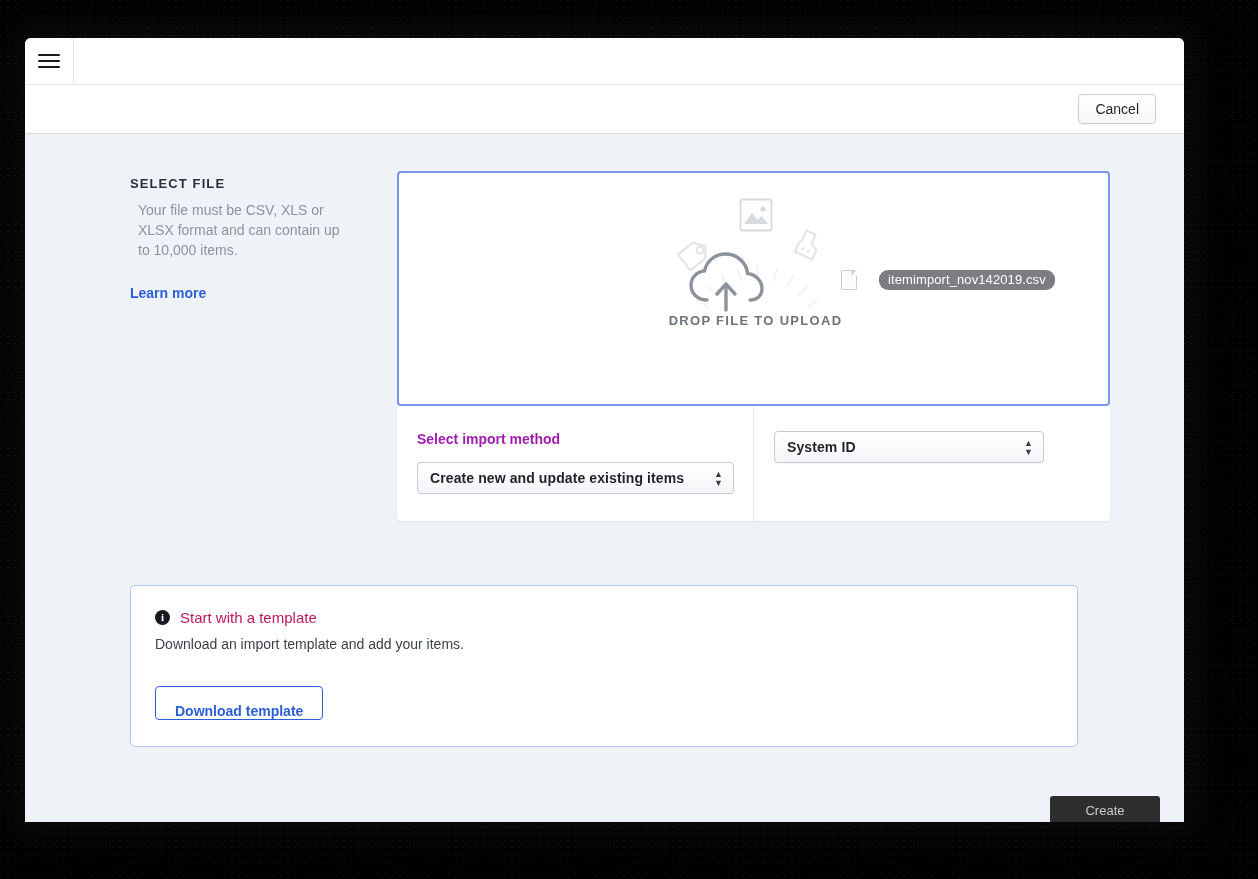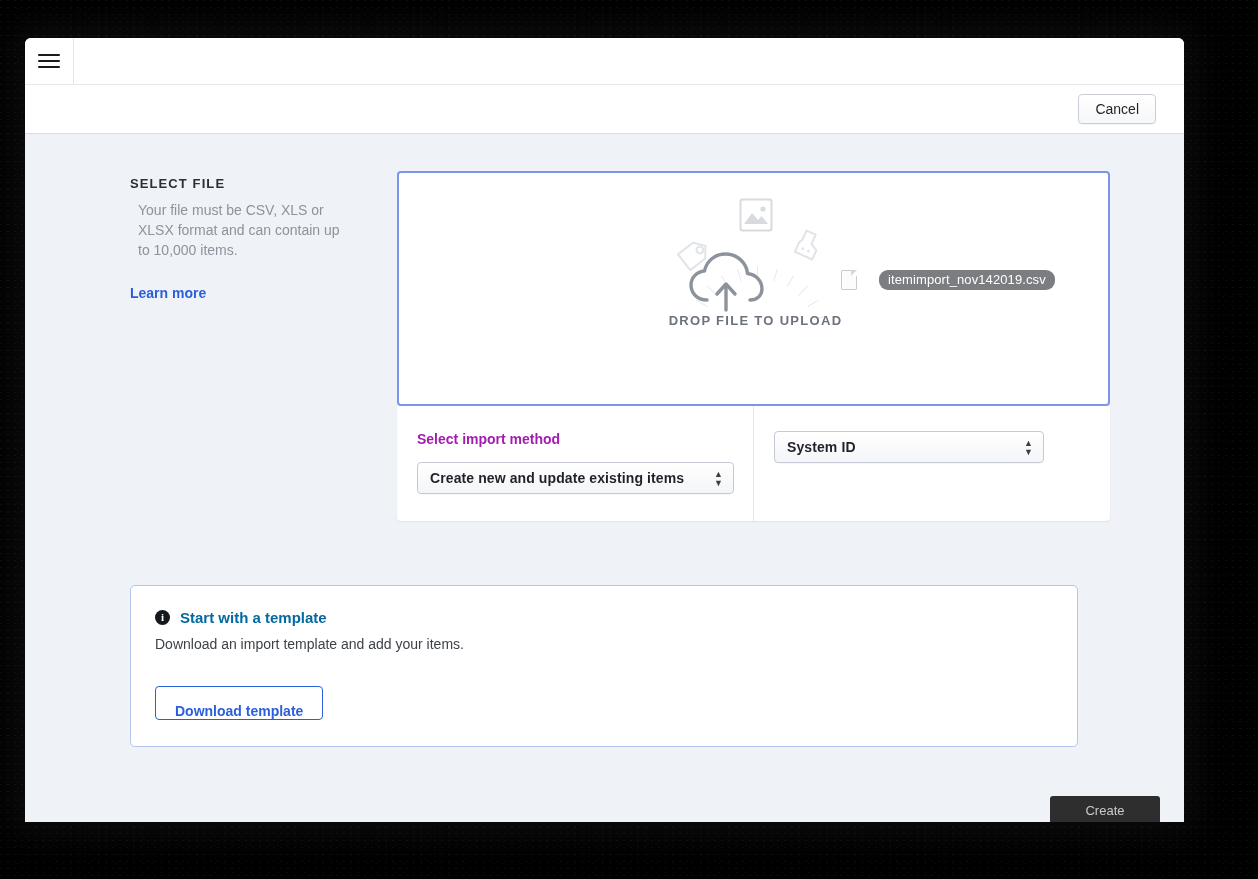--- a/index.html
+++ b/index.html
@@ -374,22 +374,22 @@
     font-size: 11px;
     font-weight: bold;
     font-family: "Liberation Serif", serif;
     display: flex;
     align-items: center;
     justify-content: center;
     line-height: 1;
   }
   .tp-title {
     font-size: 15px;
-    font-weight: bold;
-    color: #0369a1;
+    font-weight: normal;
+    color: #be185d;
   }
   .tp-desc {
     margin: 10px 0 16px 0;
     font-size: 14px;
     color: #3d4249;
   }
   .btn-download {
     margin-top: 18px;
     height: 32px;
     padding: 16px 19px;

